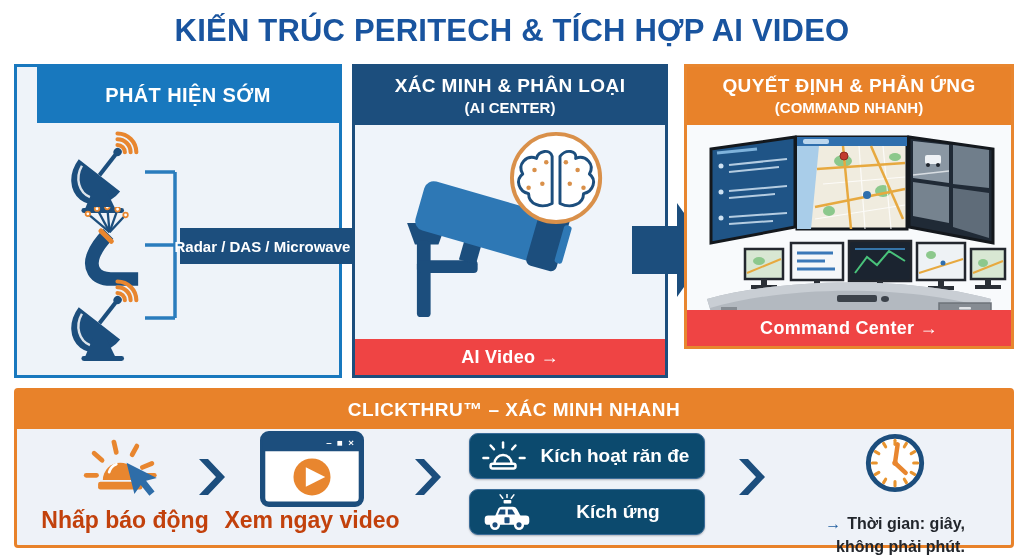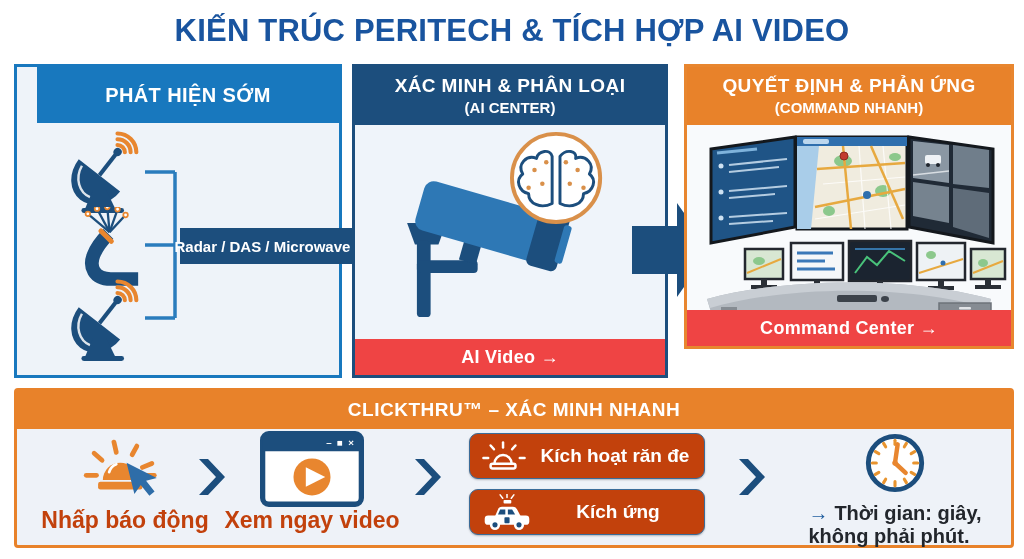--- a/index.html
+++ b/index.html
@@ -17,24 +17,24 @@
                display:flex;align-items:center;justify-content:center;font-size:18px;font-weight:700;letter-spacing:.3px;}
   .flow-label{position:absolute;left:180px;top:228px;width:184px;height:36px;background:#1c4e7d;color:#fff;
               display:flex;align-items:center;justify-content:center;font-size:15px;font-weight:600;white-space:nowrap;}
   .ct{position:absolute;left:14px;top:388px;width:1000px;height:160px;box-sizing:border-box;
       border:3px solid #e8822a;border-radius:4px;background:#eef2f8;}
   .ct-header{height:38px;background:#e8822a;color:#fff;display:flex;align-items:center;justify-content:center;
              font-size:19px;font-weight:700;letter-spacing:.5px;}
   .ct-body{position:relative;height:116px;}
   .step{position:absolute;display:flex;flex-direction:column;align-items:center;}
   .step-label{font-size:23px;font-weight:600;color:#c2410c;margin-top:0;white-space:nowrap;}
-  .btn{width:236px;height:46px;box-sizing:border-box;background:#c2410c;border:1.5px solid #3a6c99;border-radius:9px;
+  .btn{width:236px;height:46px;box-sizing:border-box;background:#0c4a6e;border:1.5px solid #3a6c99;border-radius:9px;
        color:#fff;display:flex;align-items:center;padding:0 12px;gap:12px;box-shadow:0 1px 2px rgba(0,0,0,.25);}
   .btn-label{font-size:19px;font-weight:600;flex:1;text-align:center;white-space:nowrap;}
-  .time-text{font-size:20px;font-weight:600;color:#22262c;line-height:23px;text-align:left;margin-top:7px;white-space:nowrap;}
+  .time-text{font-size:16px;font-weight:600;color:#22262c;line-height:23px;text-align:right;margin-top:17px;white-space:nowrap;}
   .time-arrow{color:#1f5d9e;font-weight:700;margin-right:6px;}
   svg{display:block;}
   svg text{font-family:"Liberation Sans","DejaVu Sans",sans-serif;}
 </style>
 </head>
 <body>
 
 <div class="stage">
 
   <div class="title">KIẾN TRÚC PERITECH &amp; TÍCH HỢP AI VIDEO</div>

